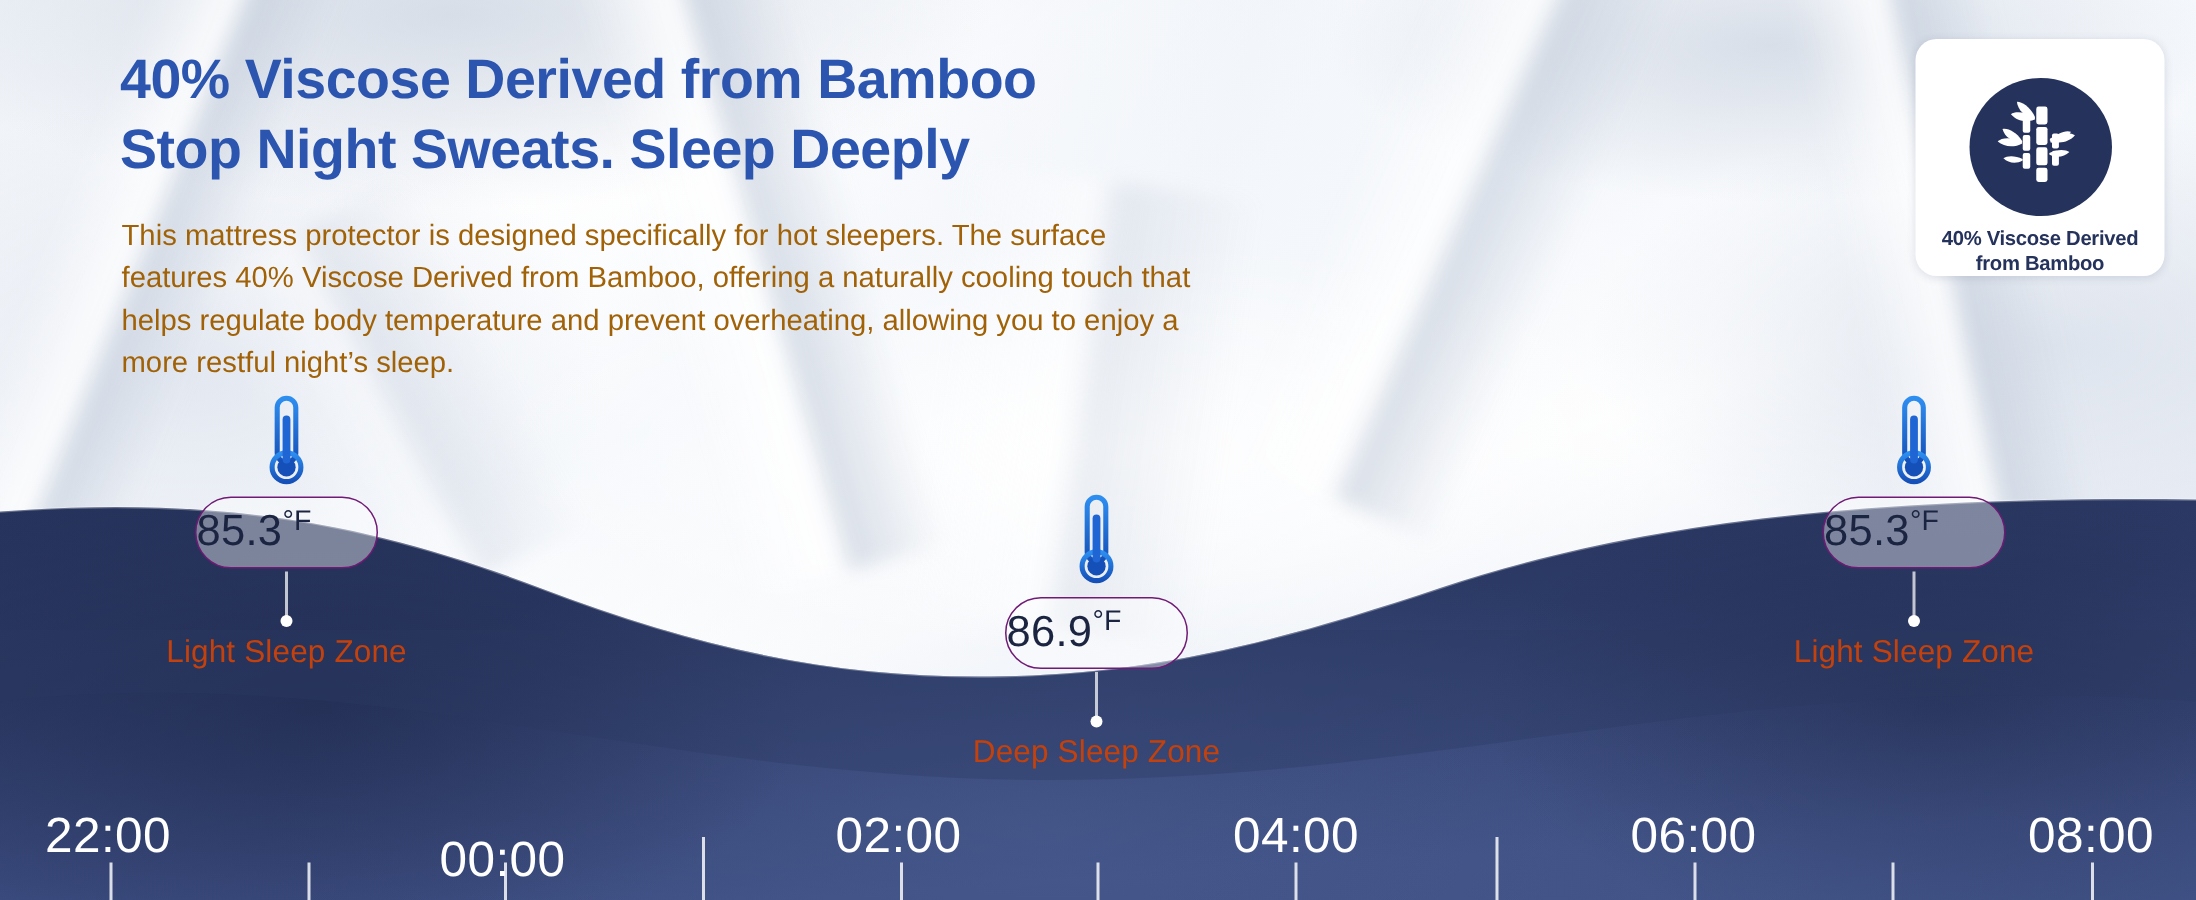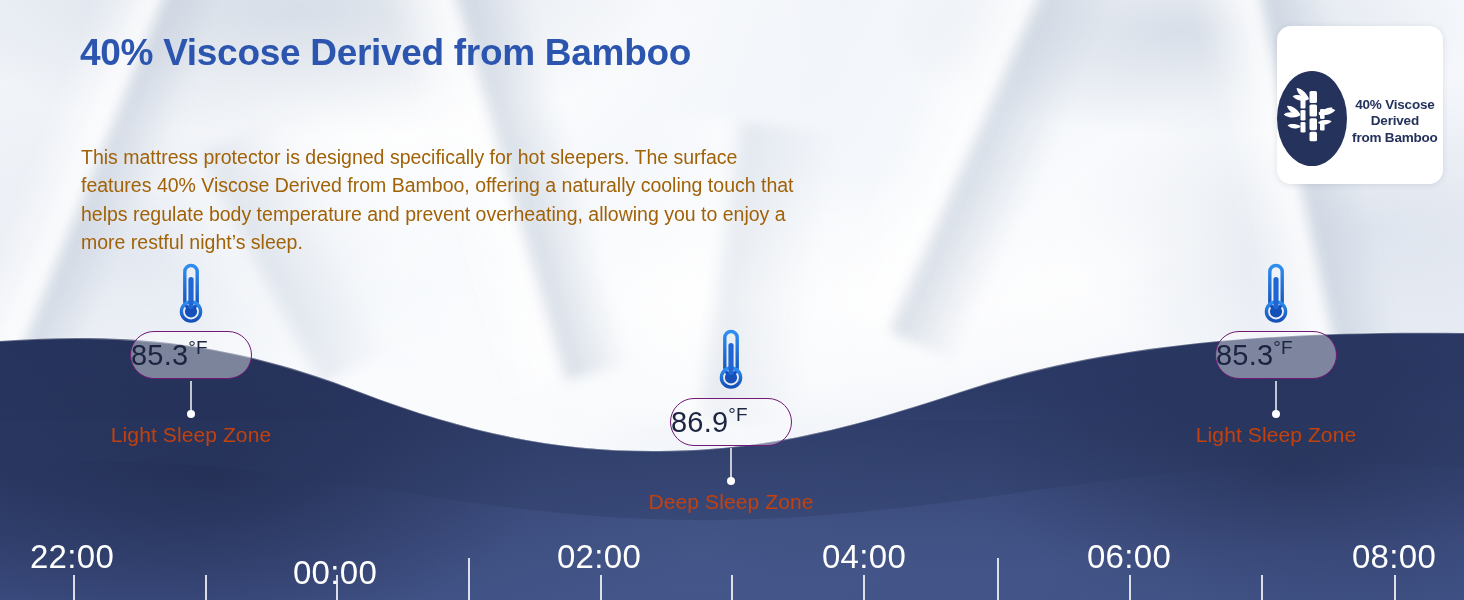--- a/index.html
+++ b/index.html
@@ -72,21 +72,21 @@
     color:#a16207;
   }
 
   
   .badge {
     position:absolute; left:1277px; top:26px;
     width:166px; height:158px;
     background:#ffffff;
     border-radius:14px;
     box-shadow:0 1px 6px rgba(40,55,90,.13);
-    display:flex; flex-direction:row;
+    display:flex; flex-direction:column;
     align-items:center; justify-content:flex-start;
     padding-top:26px;
   }
   .badge-circle {
     width:95px; height:95px;
     border-radius:50%;
     background:#24325c;
     display:flex; align-items:center; justify-content:center;
   }
   .badge-caption {
@@ -211,20 +211,21 @@
         <path d="M-20,470 C240,436 430,520 700,520 C980,520 1180,440 1490,470 L1490,420 L-20,420 Z" fill="#2a3860" opacity=".35"></path>
       </g>
 
       <path d="M0,341 C150,330 250,350 360,392 C470,434 560,452 660,451
                C760,450 840,432 960,392 C1080,352 1230,330 1464,333" fill="none" stroke="rgba(255,255,255,0.30)" stroke-width="1.6"></path>
     </svg>
   </div>
 
   <h1 class="headline">
     <span class="l1">40% Viscose Derived from Bamboo</span>
+    <span class="l2">Stop Night Sweats. Sleep Deeply</span>
   </h1>
 
   <p class="body-copy">This mattress protector is designed specifically for hot sleepers. The surface features 40% Viscose Derived from Bamboo, offering a naturally cooling touch that helps regulate body temperature and prevent overheating, allowing you to enjoy a more restful night’s sleep.</p>
 
   <div class="badge">
     <div class="badge-circle">
       <span>
         <svg width="62" height="62" viewBox="0 0 62 62" xmlns="http://www.w3.org/2000/svg">
           <g fill="#ffffff">
 

